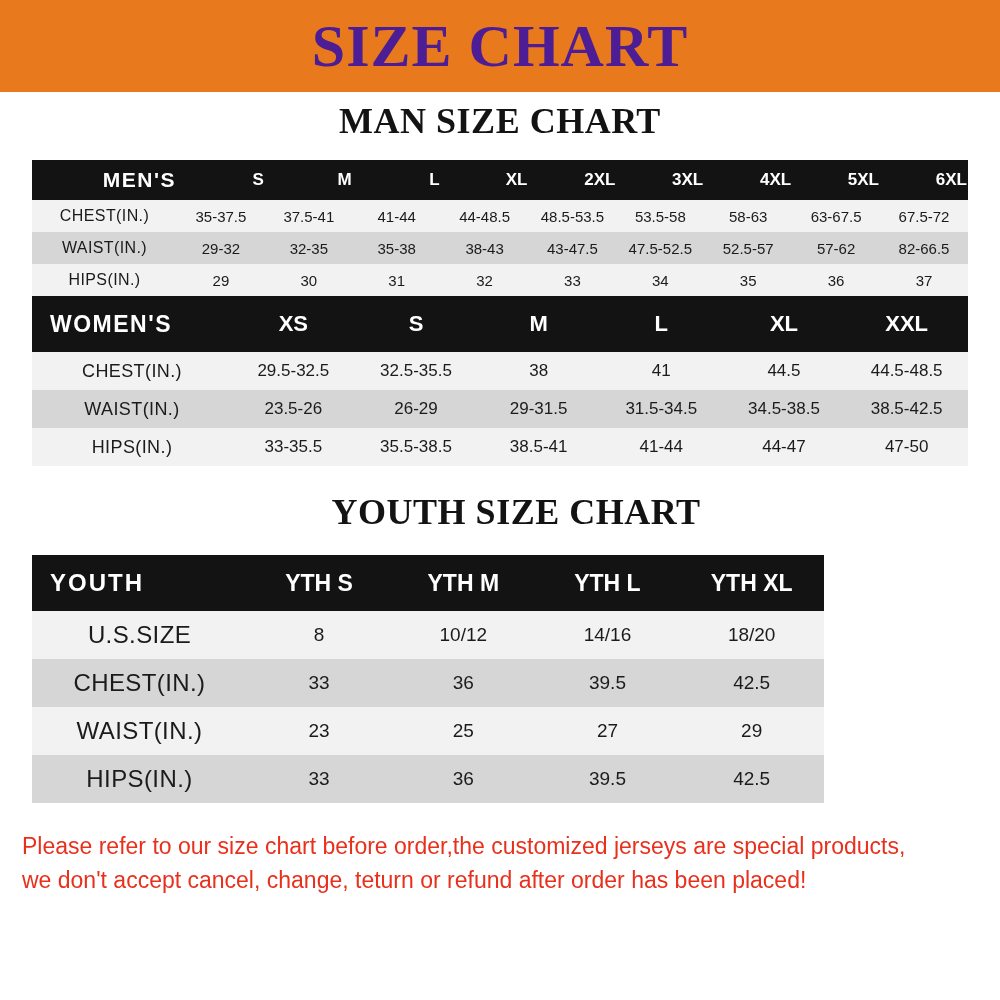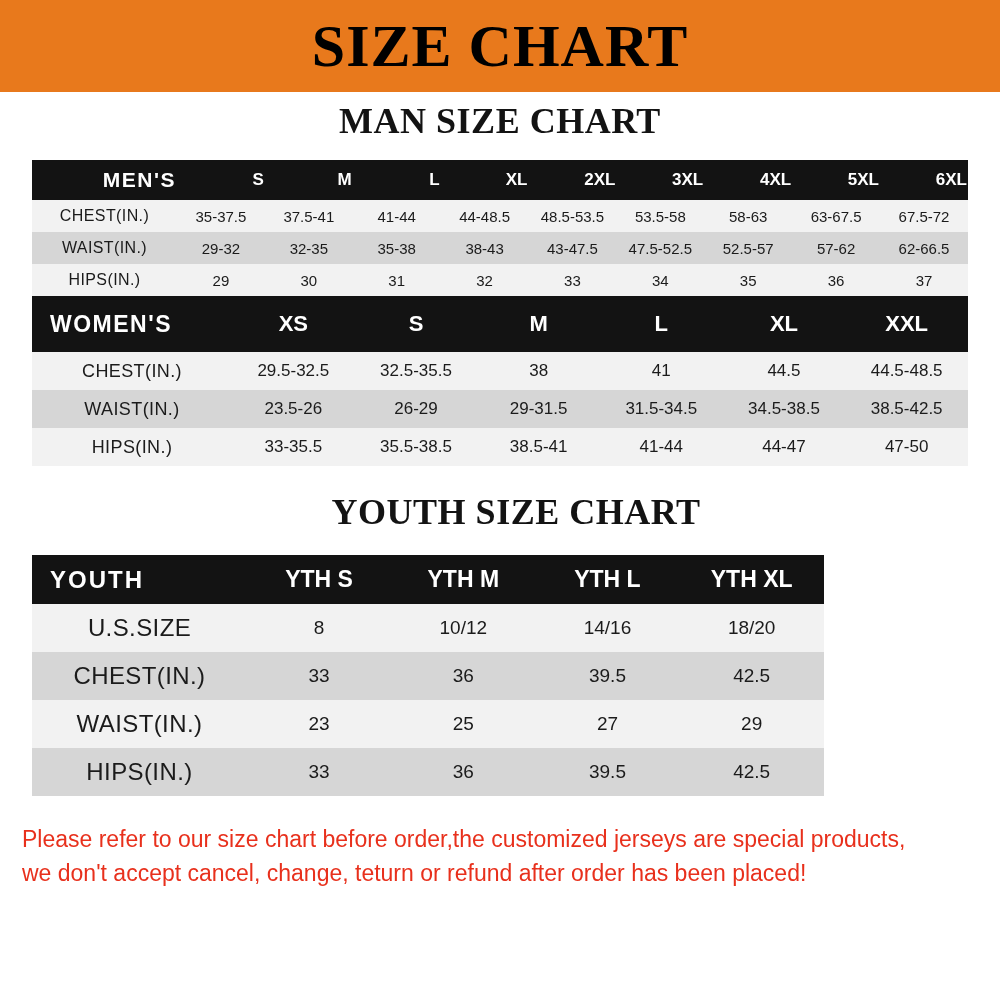--- a/index.html
+++ b/index.html
@@ -24,21 +24,21 @@
     display: flex;
     align-items: center;
     justify-content: center;
   }
   .header-title {
     font-family: "Liberation Serif", serif;
     font-weight: bold;
     font-size: 60px;
     line-height: 60px;
     letter-spacing: 1px;
-    color: #000000;
+    color: #4c1d95;
     text-align: center;
   }
 
   
   .section-title {
     font-family: "Liberation Serif", serif;
     font-weight: bold;
     font-size: 36px;
     color: #131313;
     text-align: center;
@@ -86,21 +86,21 @@
   #men-table col.c0 { width: 145px; }
 
   
   #women-table thead th { font-size: 22px; height: 56px; }
   #women-table thead th.rowhead { font-size: 23px; padding-left: 18px; }
   #women-table tbody td { font-size: 17px; height: 38px; }
   #women-table tbody td.rowhead { font-size: 18px; }
   #women-table col.c0 { width: 200px; }
 
   
-  #youth-table thead th { font-size: 23px; height: 49px; margin-top: 24px; }
+  #youth-table thead th { font-size: 23px; height: 56px; margin-top: 24px; }
   #youth-table thead th.rowhead { font-size: 24px; padding-left: 18px; letter-spacing: 2px; }
   #youth-table tbody td { font-size: 19px; height: 48px; }
   #youth-table tbody td.rowhead { font-size: 24px; }
   #youth-table col.c0 { width: 215px; }
   #youth-table tbody td.valcell { text-align: center; }
 
   
   .footer-note {
     margin-top: 26px;
     padding: 0 22px;
@@ -165,21 +165,21 @@
           <tr class="band-dark">
             <td class="rowhead">WAIST(IN.)</td>
             <td class="valcell">29-32</td>
             <td class="valcell">32-35</td>
             <td class="valcell">35-38</td>
             <td class="valcell">38-43</td>
             <td class="valcell">43-47.5</td>
             <td class="valcell">47.5-52.5</td>
             <td class="valcell">52.5-57</td>
             <td class="valcell">57-62</td>
-            <td class="valcell">62-66.5</td>
+            <td class="valcell">82-66.5</td>
           </tr>
           <tr class="band-light">
             <td class="rowhead">HIPS(IN.)</td>
             <td class="valcell">29</td>
             <td class="valcell">30</td>
             <td class="valcell">31</td>
             <td class="valcell">32</td>
             <td class="valcell">33</td>
             <td class="valcell">34</td>
             <td class="valcell">35</td>

